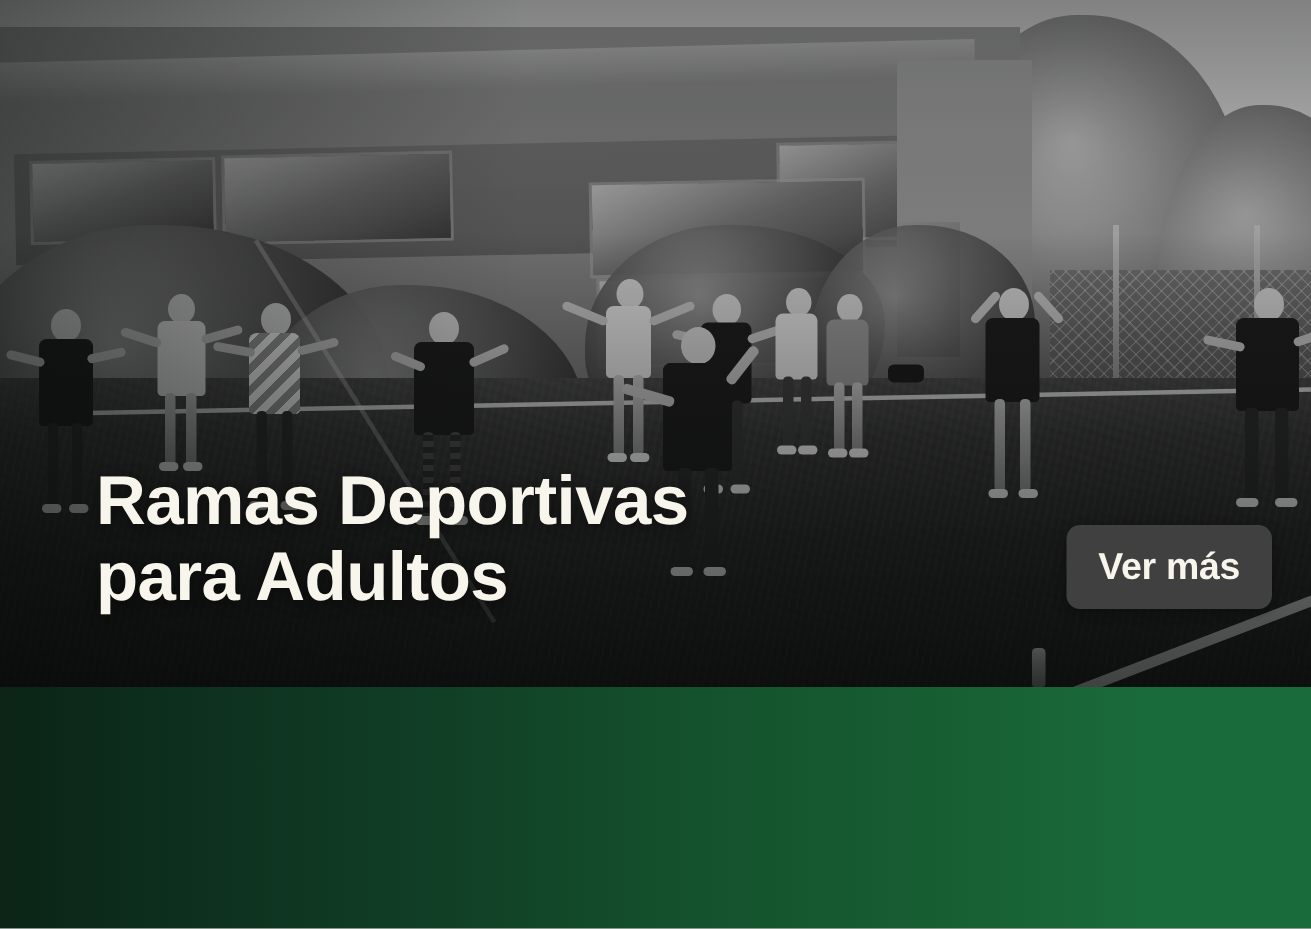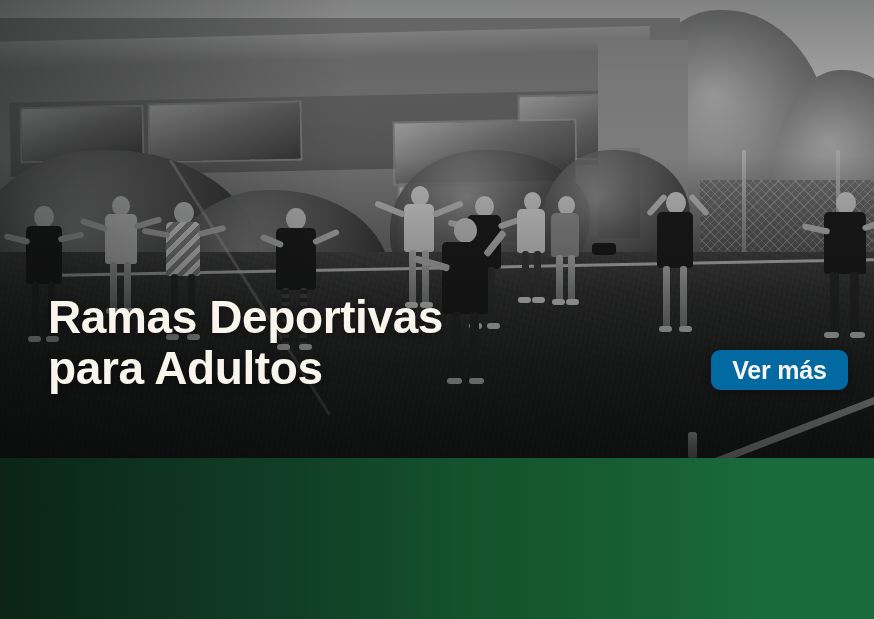--- a/index.html
+++ b/index.html
@@ -202,41 +202,41 @@
       linear-gradient(180deg, rgba(10,12,11,.42) 0%, rgba(10,12,11,.16) 34%, rgba(8,10,9,.50) 72%, rgba(6,8,7,.72) 100%),
       linear-gradient(90deg, rgba(8,10,9,.40) 0%, rgba(8,10,9,0) 40%);
     pointer-events: none;
   }
 
   
   .hero-headline {
     position: absolute;
     left: 48px;
     top: 292px;
-    margin: 0;
+    margin: 16px;
     color: #f7f5ec;
     font-size: 46px;
     line-height: 51px;
     font-weight: bold;
     letter-spacing: -0.4px;
     text-shadow: 0 2px 10px rgba(0,0,0,.45);
     white-space: pre-line;
     z-index: 6;
   }
 
   
   .cta-button {
     position: absolute;
     left: 711px;
     top: 350px;
     width: 137px;
-    height: 40px;
+    height: 56px;
     border: 0;
     border-radius: 9px;
-    background: #0369a1;
+    background: #404040;
     color: #f7f5ec;
     font-family: "Liberation Sans", sans-serif;
     font-size: 25px;
     font-weight: bold;
     letter-spacing: -0.2px;
     cursor: pointer;
     display: flex;
     align-items: center;
     justify-content: center;
     z-index: 7;

